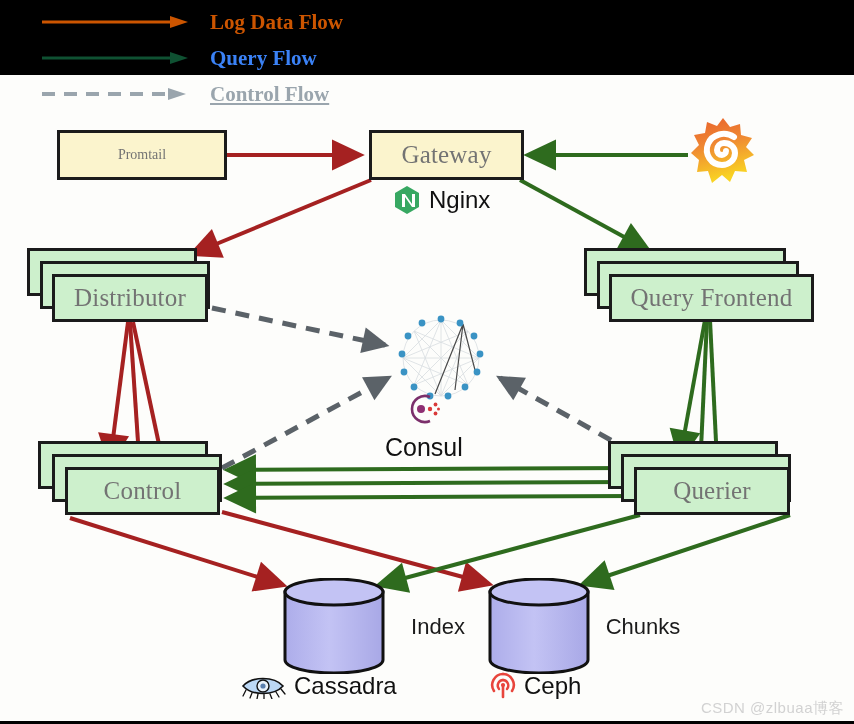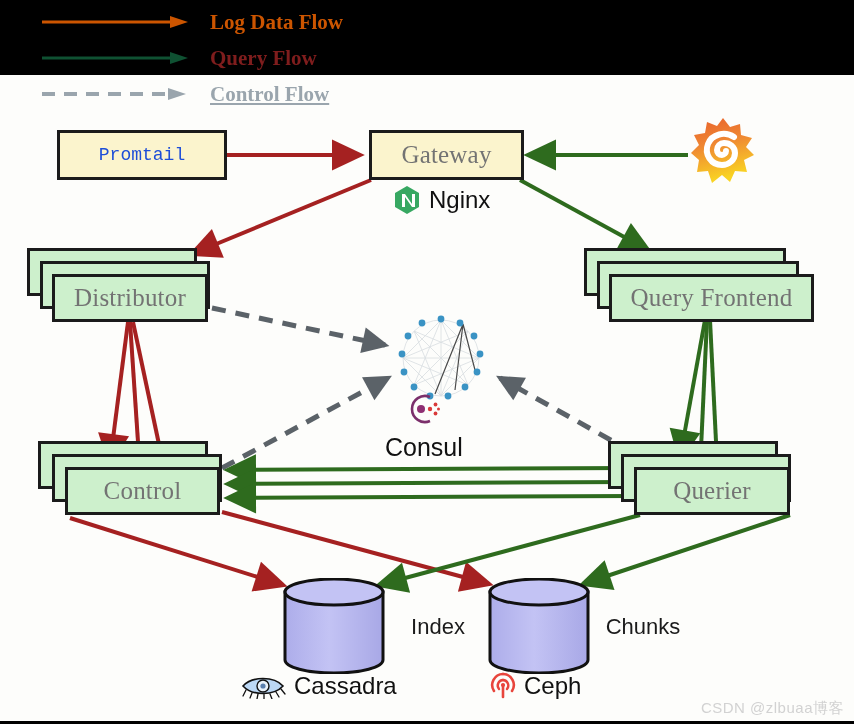--- a/index.html
+++ b/index.html
@@ -63,23 +63,23 @@
     background: #cdf0cc;
     align-items: center;
   }
   .node-label-serif {
     font-family: "Liberation Serif", serif;
     font-size: 25px;
     color: #737373;
     letter-spacing: 0.2px;
   }
   .node-label-sans {
-    font-family: Liberation Mono, monospace;
-    font-size: 18px;
-    color: #1d4ed8;
+    font-family: Liberation Serif, serif;
+    font-size: 14px;
+    color: #737373;
   }
   .stack-layer {
     position: absolute;
     box-sizing: border-box;
     border: 3px solid #1b1b1b;
     background: #cdf0cc;
   }
 
   .cylinder {
     position: absolute;
@@ -147,21 +147,21 @@
     <span class="legend-label" style="color:#CC5500;">Log Data Flow</span>
   </div>
 
   <div class="legend-row" style="left:42px; top:41px;">
     <div class="legend-line-wrap">
       <svg width="150" height="14" viewBox="0 0 150 14">
         <line x1="0" y1="7" x2="130" y2="7" stroke="#0F5132" stroke-width="3"></line>
         <path d="M128 1 L146 7 L128 13 Z" fill="#0F5132"></path>
       </svg>
     </div>
-    <span class="legend-label" style="color:#7f1d1d;text-align:center;">Query Flow</span>
+    <span class="legend-label" style="color:#3b82f6;text-align:center;">Query Flow</span>
   </div>
 
   <div class="legend-row" style="left:42px; top:77px;">
     <div class="legend-line-wrap">
       <svg width="150" height="14" viewBox="0 0 150 14">
         <line x1="0" y1="7" x2="128" y2="7" stroke="#9aa5ad" stroke-width="4" stroke-dasharray="13 9"></line>
         <path d="M126 1 L144 7 L126 13 Z" fill="#9aa5ad"></path>
       </svg>
     </div>
     <span class="legend-label" style="color:#9aa5ad;text-decoration:underline;">Control Flow</span>

